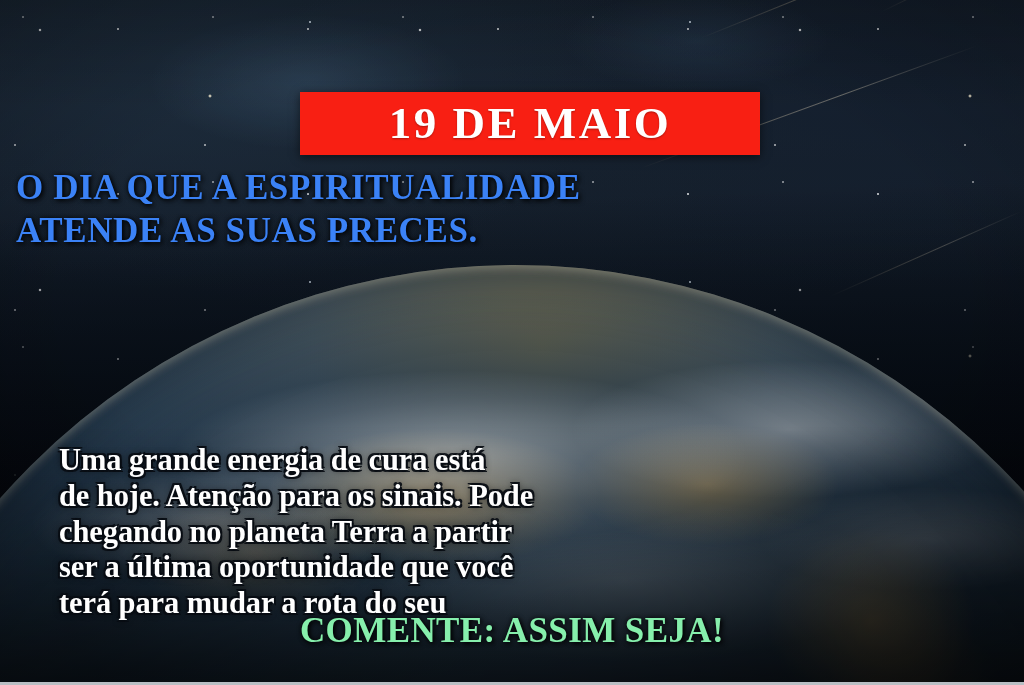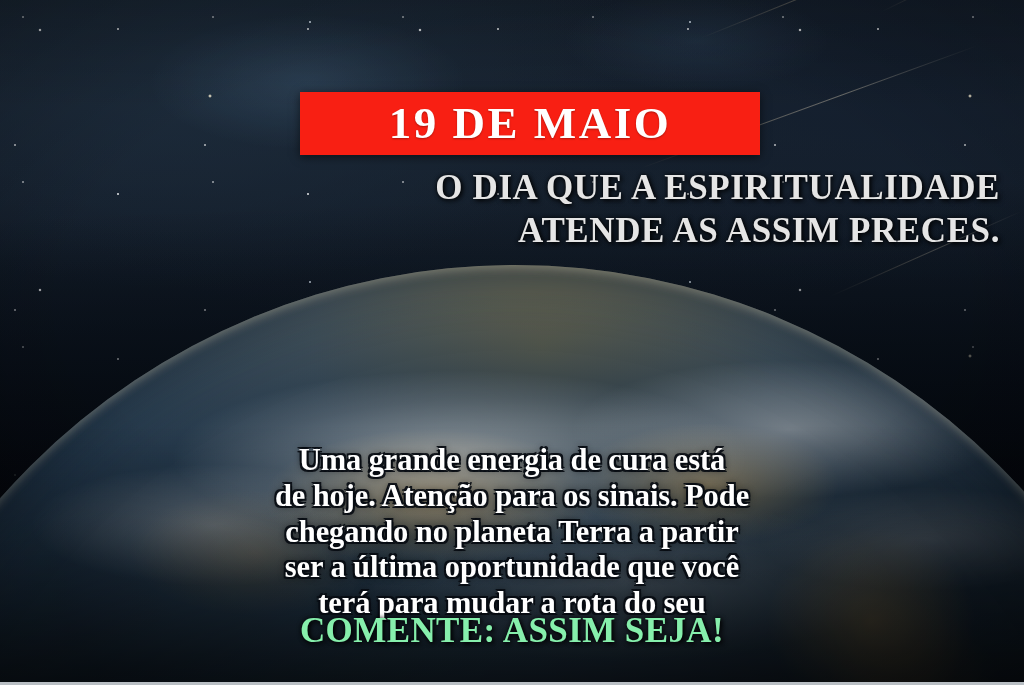--- a/index.html
+++ b/index.html
@@ -226,40 +226,39 @@
     letter-spacing: 2.5px;
     line-height: 1;
     white-space: nowrap;
     text-shadow: 0 1px 2px rgba(0,0,0,.30);
   }
 
   .headline {
     position: absolute;
     left: 0; right: 0;
     top: 166px;
-    text-align: right;
-    color: #e5e5e5;
+    text-align: left;
+    color: #3b82f6;
     font-size: 35px;
     font-weight: 700;
     letter-spacing: .6px;
     line-height: 1.23;
     text-shadow:
        0 0 4px rgba(0,0,0,.85),
        2px 2px 5px rgba(0,0,0,.80);
-    padding: 0 24px;
+    padding: 0 16px;
   }
   .headline .ln { display: block; }
 
   .body-copy {
     position: absolute;
     left: 50%;
     transform: translateX(-50%);
     top: 443px;
     width: 906px;
-    text-align: center;
     color: #ffffff;
     font-size: 30.5px;
     font-weight: 700;
     line-height: 1.175;
     letter-spacing: -0.1px;
     text-shadow:
       -2px -2px 0 rgba(8,12,18,.92),
        2px -2px 0 rgba(8,12,18,.92),
       -2px  2px 0 rgba(8,12,18,.92),
        2px  2px 0 rgba(8,12,18,.92),
@@ -311,21 +310,21 @@
   <div class="bottom-strip"></div>
 
   <div class="content">
 
     <div class="date-banner">
       <span class="date-banner-text">19 DE MAIO</span>
     </div>
 
     <div class="headline">
       <span class="ln">O DIA QUE A ESPIRITUALIDADE</span>
-      <span class="ln">ATENDE AS ASSIM PRECES.</span>
+      <span class="ln">ATENDE AS SUAS PRECES.</span>
     </div>
 
     <div class="body-copy">
       <span class="ln">Uma grande energia de cura está</span>
       <span class="ln">de hoje. Atenção para os sinais. Pode</span>
       <span class="ln">chegando no planeta Terra a partir</span>
       <span class="ln">ser a última oportunidade que você</span>
       <span class="ln">terá para mudar a rota do seu</span>
     </div>
 

